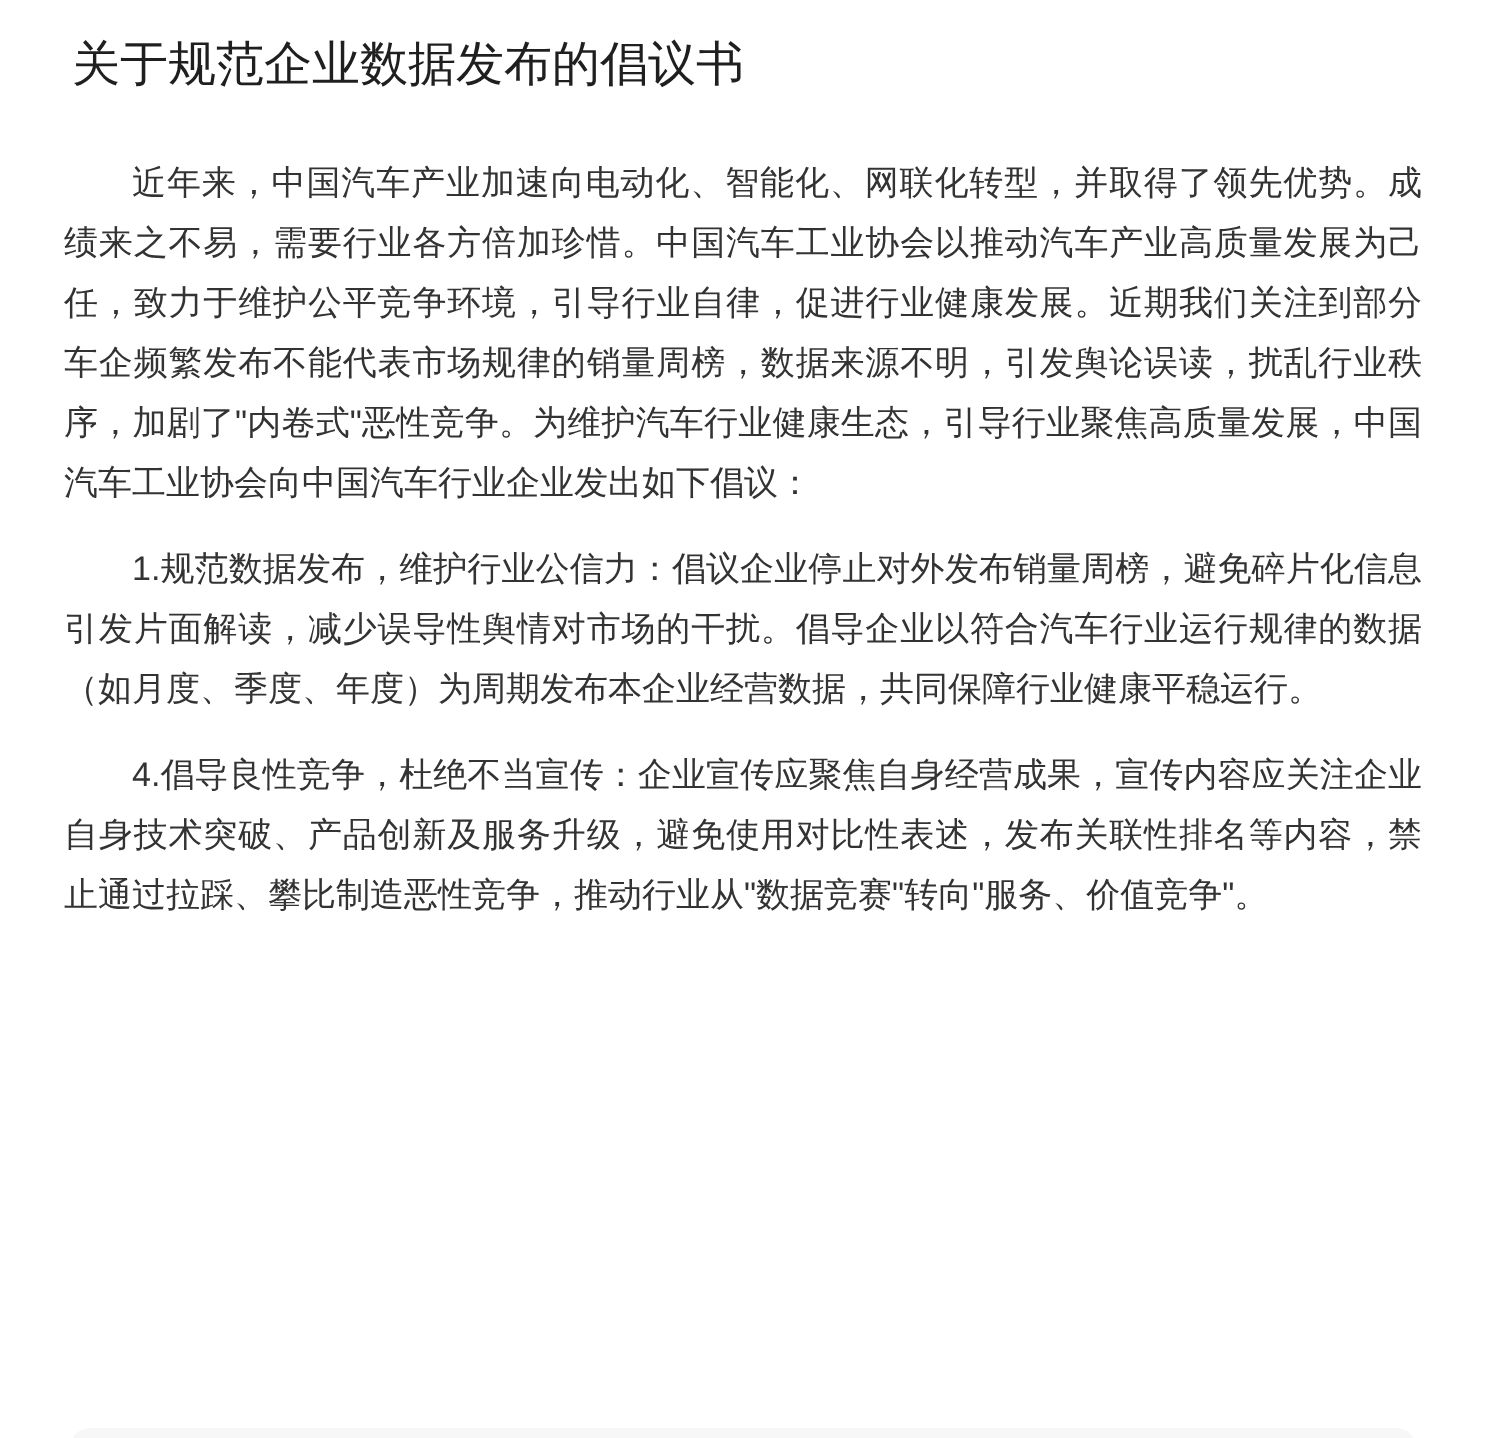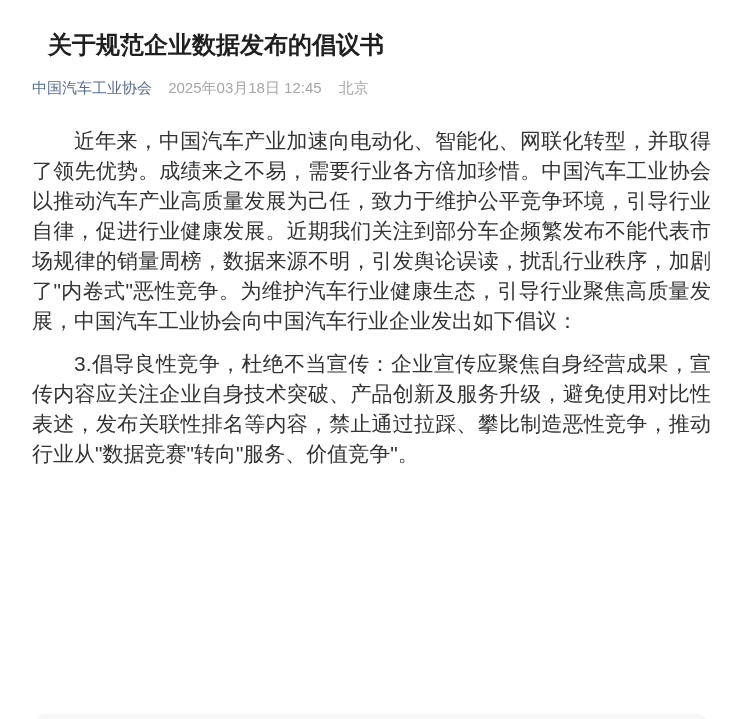--- a/index.html
+++ b/index.html
@@ -8,24 +8,24 @@
     width: 743px; height: 719px;
     background: #ffffff;
     font-family: "Liberation Sans", sans-serif;
     overflow: hidden;
     position: relative;
   }
   .article {
     padding: 12px 32px 0 32px;
   }
   .title {
-    margin: 16px;
+    margin: 4px;
     font-size: 24px;
     line-height: 33px;
-    font-weight: 700;
+    font-weight: 400;
     color: #1f1f1f;
   }
   .meta {
     margin-top: 10px;
     font-size: 15px;
     line-height: 21px;
     white-space: nowrap;
   }
   .account {
     color: #576b95;
@@ -35,21 +35,21 @@
     color: #a6a6a6;
     margin-left: 12px;
   }
   .location {
     color: #a6a6a6;
     margin-left: 13px;
   }
   .content {
     margin-top: 28px;
     color: #333333;
-    font-size: 21px;
+    font-size: 17px;
   }
   .content p {
     margin: 0 0 13px 0;
     line-height: 30px;
     text-align: justify;
     text-indent: 2em;
     word-break: break-all;
   }
   .content p.sign-date {
     text-align: right;
@@ -64,25 +64,21 @@
     background: #f7f7f7;
     border-radius: 10px 10px 0 0;
   }
 </style>
 </head>
 <body>
 
 <div class="article">
   <h1 class="title">关于规范企业数据发布的倡议书</h1>
 
-  <div class="meta">
-    <span class="account">中国汽车工业协会</span>
-    <span class="datetime">2025年03月18日 12:45</span>
-    <span class="location">北京</span>
-  </div>
 
   <div class="content">
     <p>近年来，中国汽车产业加速向电动化、智能化、网联化转型，并取得了领先优势。成绩来之不易，需要行业各方倍加珍惜。中国汽车工业协会以推动汽车产业高质量发展为己任，致力于维护公平竞争环境，引导行业自律，促进行业健康发展。近期我们关注到部分车企频繁发布不能代表市场规律的销量周榜，数据来源不明，引发舆论误读，扰乱行业秩序，加剧了"内卷式"恶性竞争。为维护汽车行业健康生态，引导行业聚焦高质量发展，中国汽车工业协会向中国汽车行业企业发出如下倡议：</p>
-    <p>3.倡导良性竞争，杜绝不当宣传：企业宣传应聚焦自身经营成果，宣传内容应关注企业自身技术突破、产品创新及服务升级，避免使用对比性表述，发布关联性排名等内容，禁止通过拉踩、攀比制造恶性竞争，推动行业从"数据竞赛"转向"服务、价值竞争"。</p>
+    <p>1.规范数据发布，维护行业公信力：倡议企业停止对外发布销量周榜，避免碎片化信息引发片面解读，减少误导性舆情对市场的干扰。倡导企业以符合汽车行业运行规律的数据（如月度、季度、年度）为周期发布本企业经营数据，共同保障行业健康平稳运行。</p>
+    <p>4.倡导良性竞争，杜绝不当宣传：企业宣传应聚焦自身经营成果，宣传内容应关注企业自身技术突破、产品创新及服务升级，避免使用对比性表述，发布关联性排名等内容，禁止通过拉踩、攀比制造恶性竞争，推动行业从"数据竞赛"转向"服务、价值竞争"。</p>
   </div>
 </div>
 
 <div class="bottom-card"></div>
 
 </body></html>

